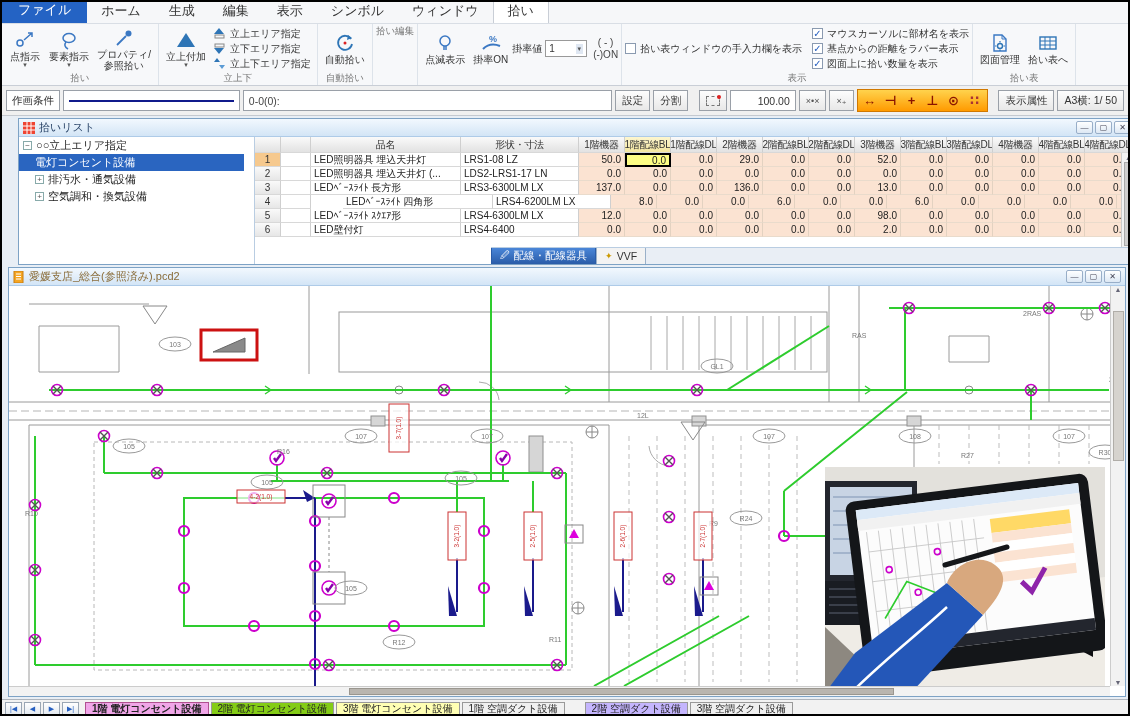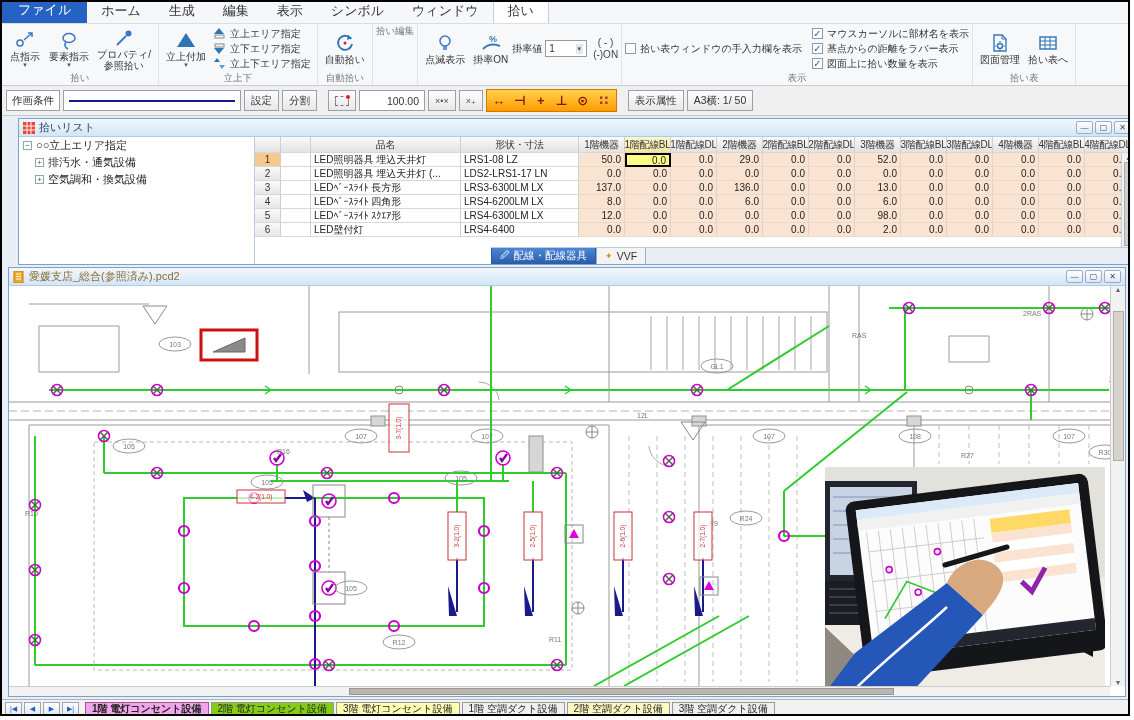--- a/index.html
+++ b/index.html
@@ -299,20 +299,21 @@
       <div class="glabel">拾い表</div>
     </div>
 
   </div>
 
   <div class="toolbar">
     <span class="tbox">作画条件</span>
     <span class="tbox linebox">
         <span class="ln"></span>
       </span>
+    <span class="tbox fieldbox">0-0(0):</span>
     <span class="tbtn">設定</span>
     <span class="tbtn">分割</span>
     <span class="sep"></span>
     <span class="tbtn">
         <span class="dashicon"></span>
       </span>
     <span class="tbox numbox">100.00</span>
     <span class="tbtn" style="font-size:9px;color:#555;">×•×</span>
     <span class="tbtn" style="font-size:9px;color:#555;">×₊</span>
     <span class="orange">
@@ -340,20 +341,23 @@
         <span class="wbtn">▢</span>
         <span class="wbtn">✕</span>
       </span>
     </div>
     <div class="listbody">
       <div class="tree" id="tree">
           <div class="tree-root">
             <div class="tgl">−</div>
             <div style="display: inline;">○○立上エリア指定</div>
           </div>
+          <div class="tree-item sel">
+            <div style="display: inline;">電灯コンセント設備</div>
+          </div>
           <div class="tree-item">
             <div class="tgl">+</div>
             <div style="display: inline;">排汚水・通気設備</div>
           </div>
           <div class="tree-item">
             <div class="tgl">+</div>
             <div style="display: inline;">空気調和・換気設備</div>
           </div>
         </div>
       <div class="tblwrap">
@@ -432,21 +436,21 @@
               <div class="tc cell-num" style="width: 46px;">0.0</div>
               <div class="tc cell-num" style="width: 46px;">0.0</div>
               <div class="tc cell-num" style="width: 46px;">0.0</div>
               <div class="tc cell-num" style="width: 46px;">0.0</div>
               <div class="tc cell-num" style="width: 46px;">0.0</div>
               <div class="tc cell-num" style="width: 46px;">0.0</div>
             </div>
             <div class="trow">
               <div class="tc rn" style="width: 26px;">4</div>
               <div class="tc cell-name" style="width: 30px;"></div>
-              <div class="tc cell-name" style="width: 150px;">LEDﾍﾞｰｽﾗｲﾄ 四角形</div>
+              <div class="tc cell-name" style="width: 150px; margin-left: 32px;">LEDﾍﾞｰｽﾗｲﾄ 四角形</div>
               <div class="tc cell-name" style="width: 118px;">LRS4-6200LM LX</div>
               <div class="tc cell-num" style="width: 46px;">8.0</div>
               <div class="tc cell-num" style="width: 46px;">0.0</div>
               <div class="tc cell-num" style="width: 46px;">0.0</div>
               <div class="tc cell-num" style="width: 46px;">6.0</div>
               <div class="tc cell-num" style="width: 46px;">0.0</div>
               <div class="tc cell-num" style="width: 46px;">0.0</div>
               <div class="tc cell-num" style="width: 46px;">6.0</div>
               <div class="tc cell-num" style="width: 46px;">0.0</div>
               <div class="tc cell-num" style="width: 46px;">0.0</div>
@@ -900,18 +904,18 @@
   <div class="sheetbar">
     <span class="navbtn">|◀</span>
     <span class="navbtn">◀</span>
     <span class="navbtn">▶</span>
     <span class="navbtn">▶|</span>
     <span id="sheettabs" style="display:inline-flex;gap:2px;margin-left:4px;">
         <span class="stab active" style="background: rgb(240, 166, 232);">1階 電灯コンセント設備</span>
         <span class="stab" style="background: #84cc16;">2階 電灯コンセント設備</span>
         <span class="stab" style="background: rgb(255, 255, 180);">3階 電灯コンセント設備</span>
         <span class="stab" style="background: rgb(240, 240, 240);">1階 空調ダクト設備</span>
-        <span class="stab" style="background: #fef9c3;">2階 空調ダクト設備</span>
+        <span class="stab" style="background: #c4b5fd; margin-left: 18px;">2階 空調ダクト設備</span>
         <span class="stab" style="background: rgb(240, 240, 240);">3階 空調ダクト設備</span>
       </span>
   </div>
 
 </div>
 
 </body></html>

